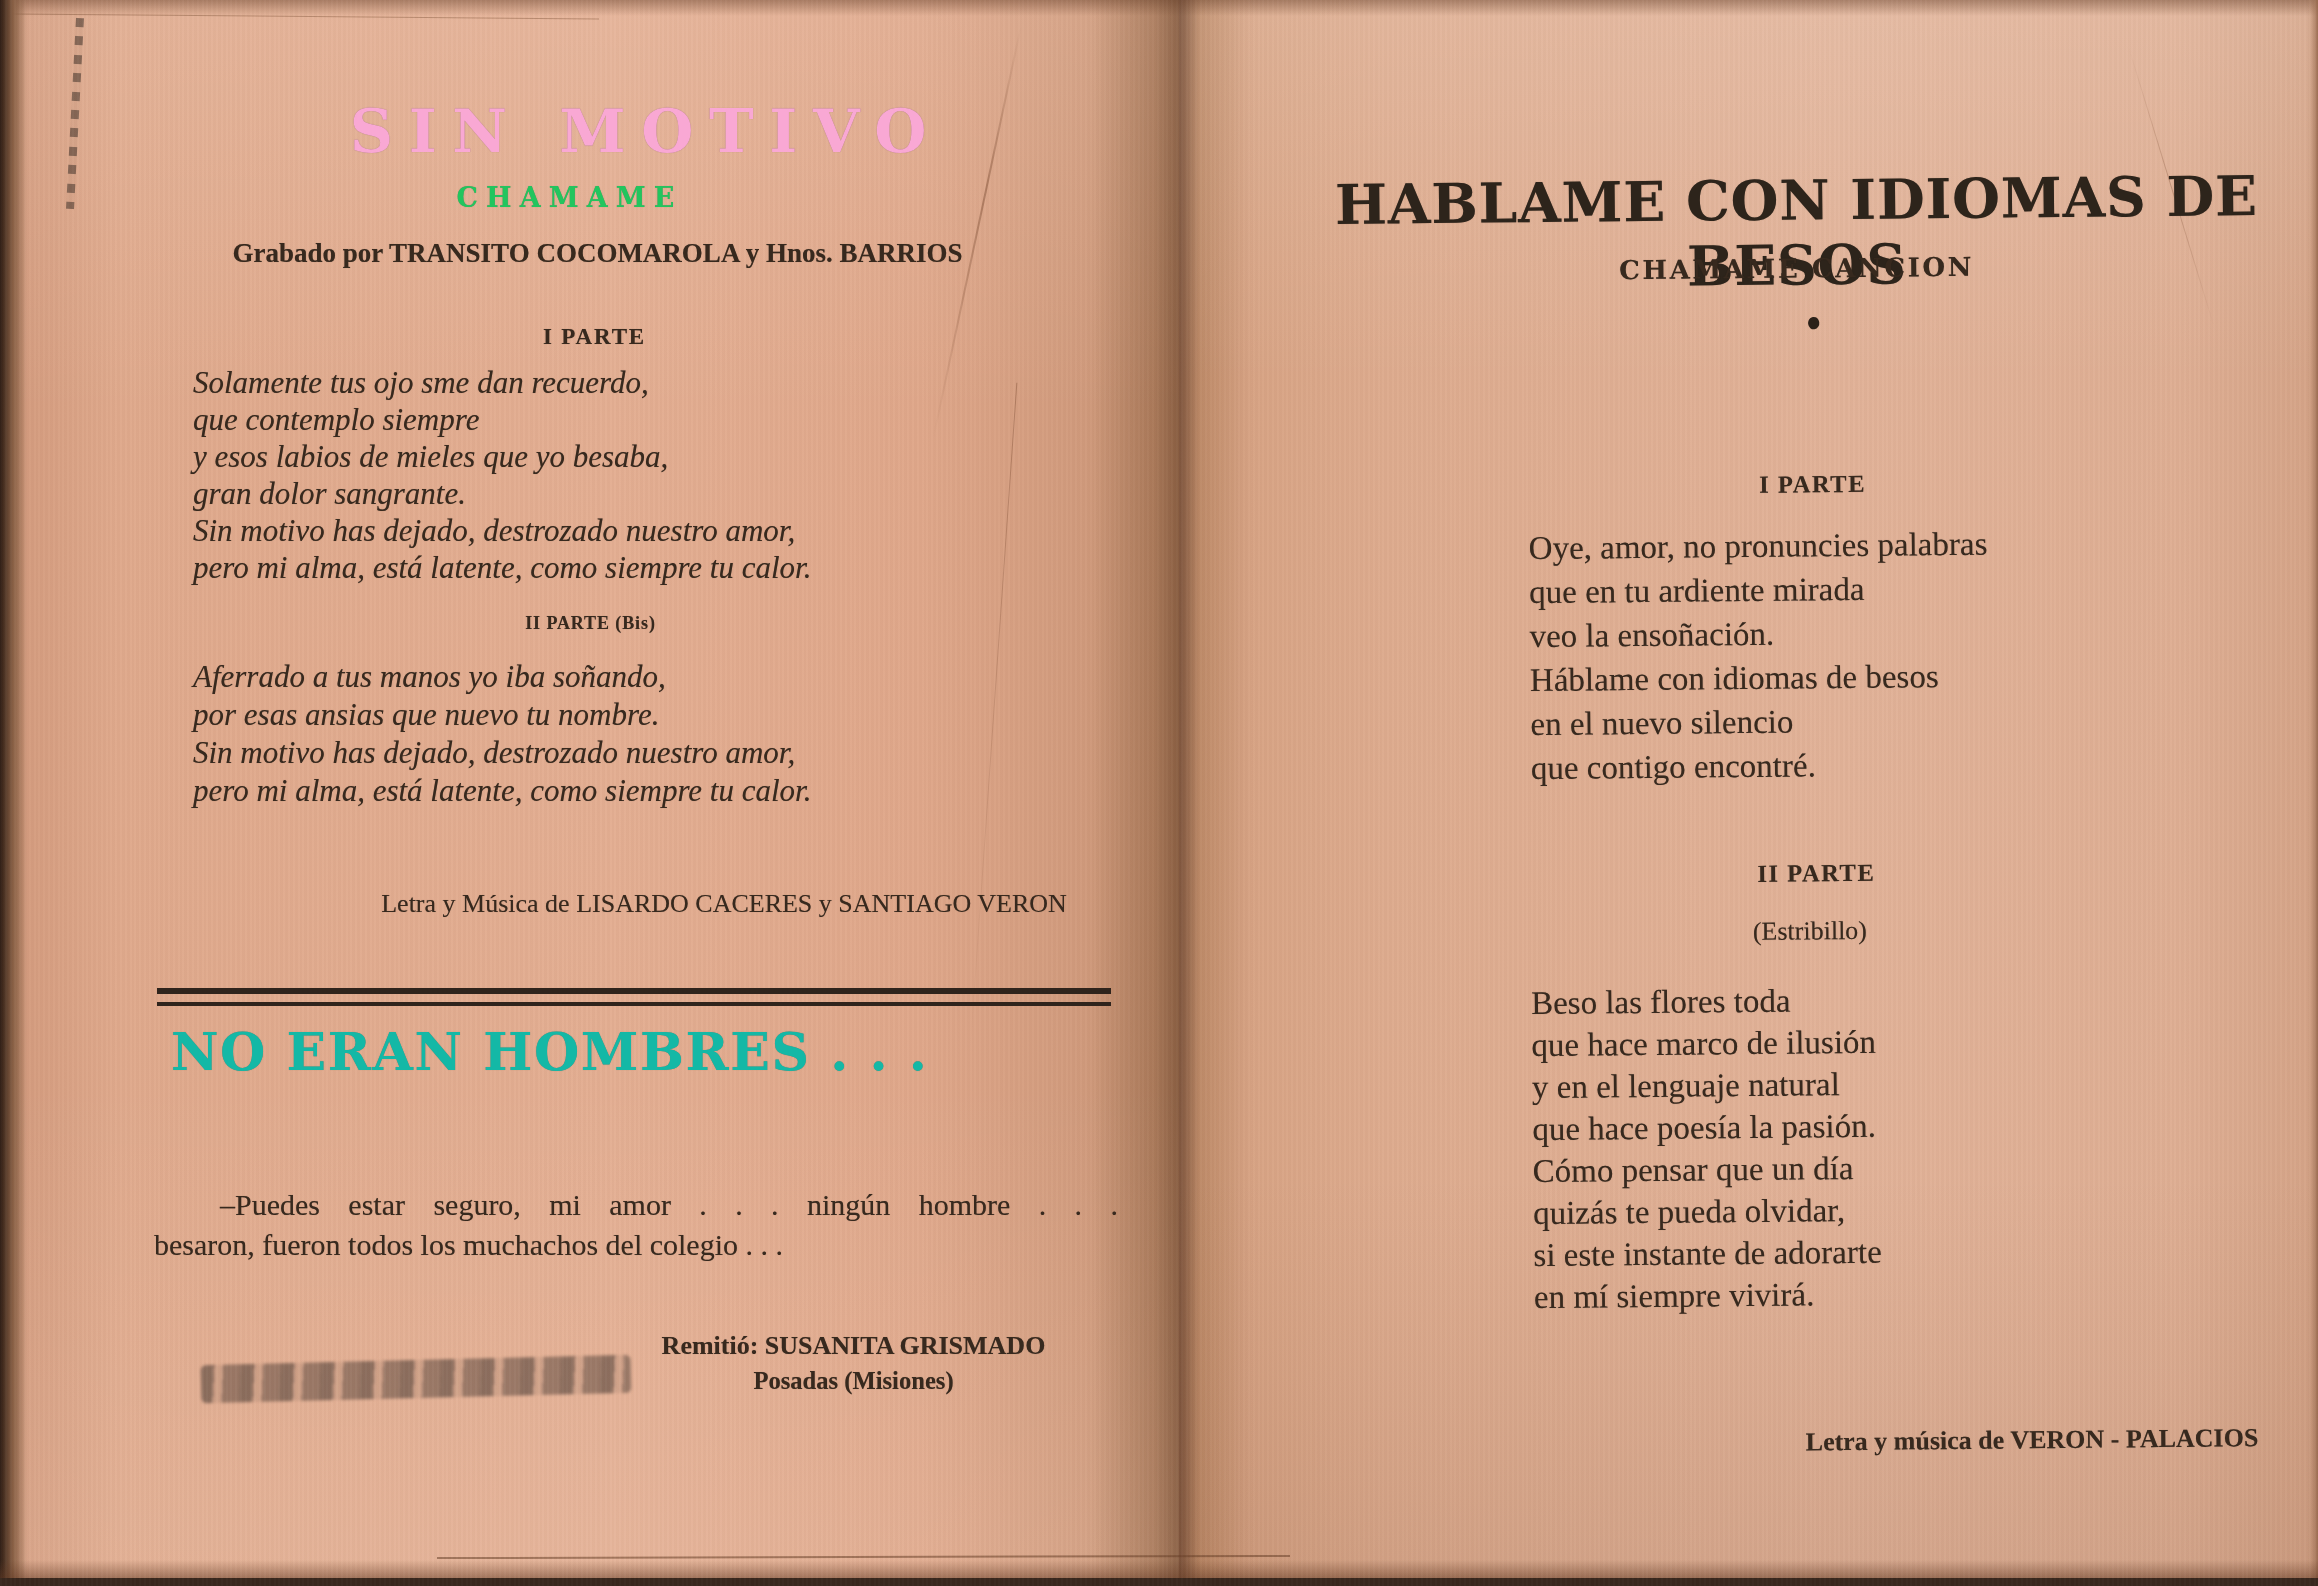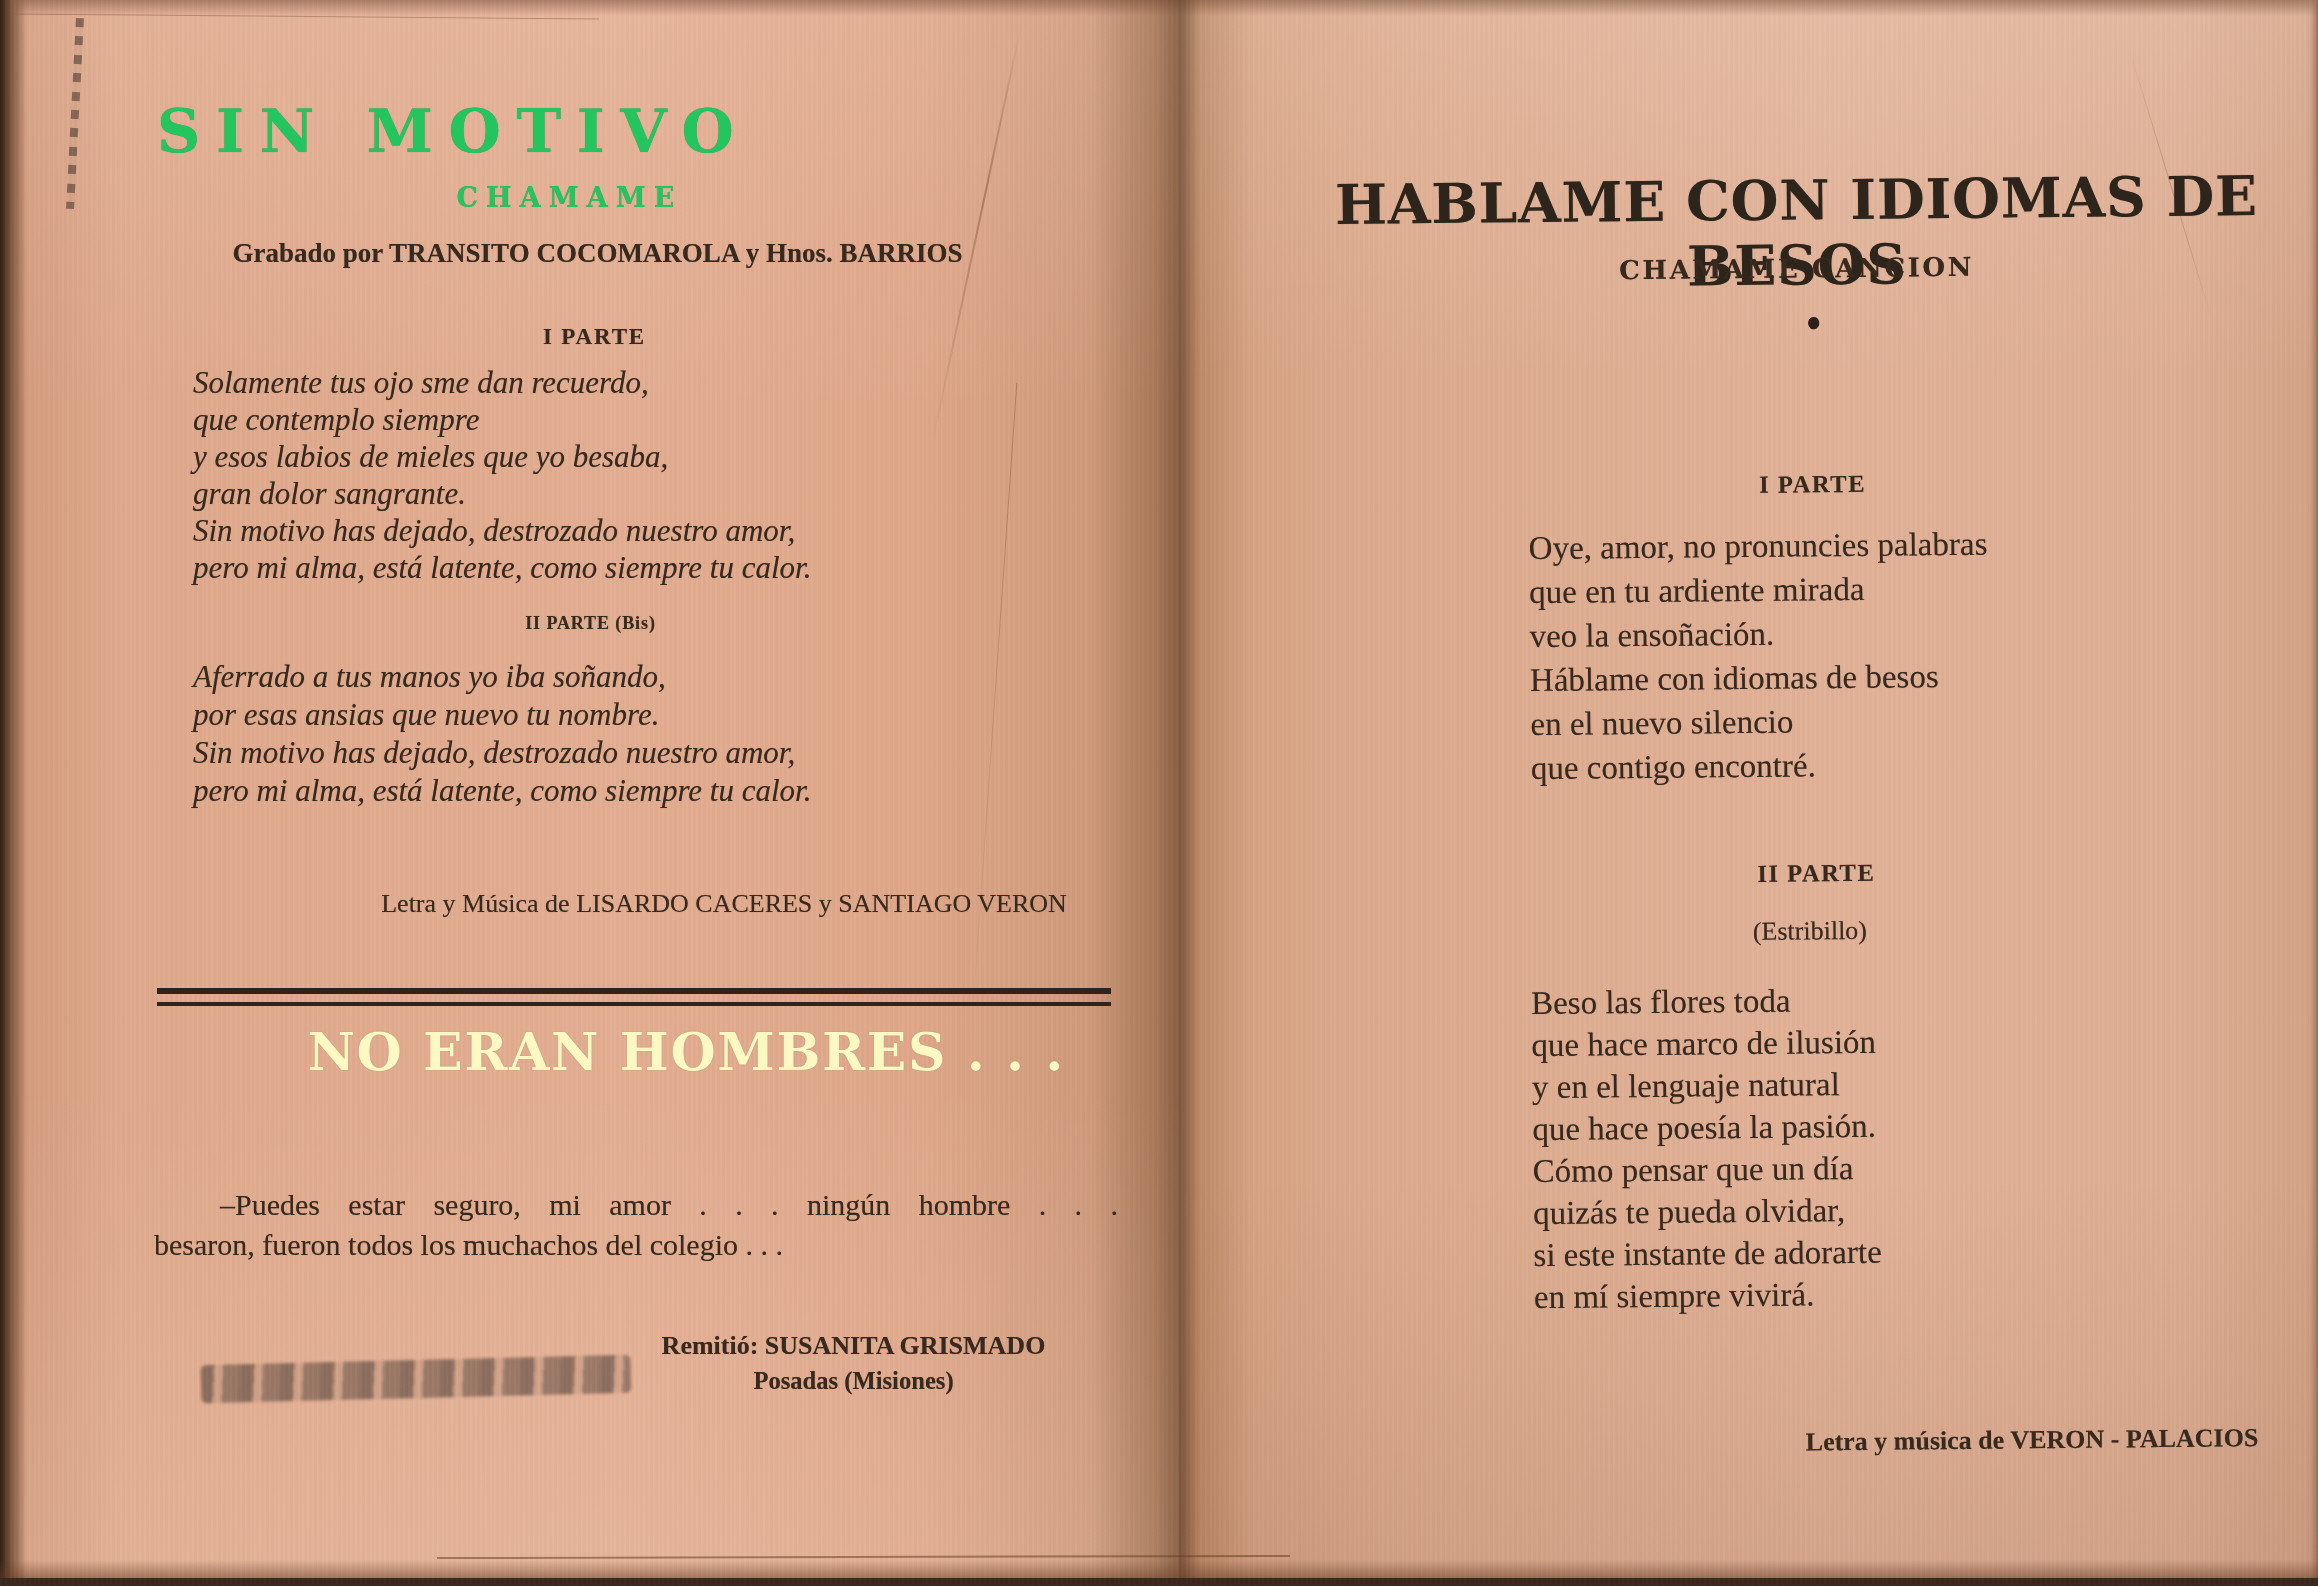--- a/index.html
+++ b/index.html
@@ -67,34 +67,34 @@
     left:201px; top:1360px; width:430px; height:38px; opacity:0.75; border-radius:5.5px;
     background:repeating-linear-gradient(94deg, rgba(33,28,26,0.6) 0 13.7px, rgba(33,28,26,0.12) 13.7px 22.5px, rgba(33,28,26,0.5) 22.5px 40px);
     transform:rotate(-1.4deg); filter:blur(1.7px);
   }
 
   
   .slab { font-family:"DejaVu Serif", serif; font-weight:bold; }
   h1,h2,h3,p { margin:0; }
   .t { text-shadow:0 0 0.7px rgba(52,40,30,0.45); }
 
-  .t-sin      { left:157px; top:96px; width:785px; text-align:left; font-size:60px; letter-spacing:0.26em; color:#22c55e; }
+  .t-sin      { left:157px; top:96px; width:785px; text-align:right; font-size:60px; letter-spacing:0.26em; color:#f9a8d4; }
   .t-chamame  { left:160px; top:182px; width:819px; text-align:center; font-size:27px; letter-spacing:0.30em; color:#22c55e; }
   .t-grabado  { left:137px; top:238px; width:921px; text-align:center; font-size:27px; font-weight:bold; }
   .t-parte1L  { left:137px; top:324px; width:915px; text-align:center; font-size:23px; letter-spacing:0.08em; }
   .stanza-L   { font-size:31px; font-style:italic; line-height:37px; white-space:nowrap; }
   .stanza-1L  { left:193px; top:364px; }
   .t-parte2L  { left:147px; top:613px; width:887px; text-align:center; font-size:18px; letter-spacing:0.05em; }
   .stanza-2L  { left:193px; top:658px; line-height:38px; }
   .t-creditL  { left:328px; top:889px; width:792px; text-align:center; font-size:26px; font-weight:normal; }
 
   .divider    { left:157px; top:988px; width:954px; height:8.2px;
                 border-top:6.1px solid #2f241c; border-bottom:4.1px solid #2f241c; }
 
-  .t-joke-title { left:171px; top:1021px; width:894px; text-align:right; font-size:52px; letter-spacing:0.03em; color:#fef9c3; }
+  .t-joke-title { left:171px; top:1021px; width:894px; text-align:left; font-size:52px; letter-spacing:0.03em; color:#14b8a6; }
   .joke-para  { width:964px; font-size:30px; line-height:40px; }
   .joke-para > div { text-align:justify; text-align-last:justify; }
   .joke-para > div:first-child { text-indent:66px; }
   .joke-para > div:last-child  { text-align-last:left; }
   .joke-p1    { left:154px; top:1099px; }
   .joke-p2    { left:154px; top:1185px; }
   .remit      { left:642px; top:1331px; width:423px; text-align:center; font-weight:bold; }
   .remit-1    { font-size:26px; }
   .remit-2    { font-size:24.6px; margin-top:5.5px; }
 

